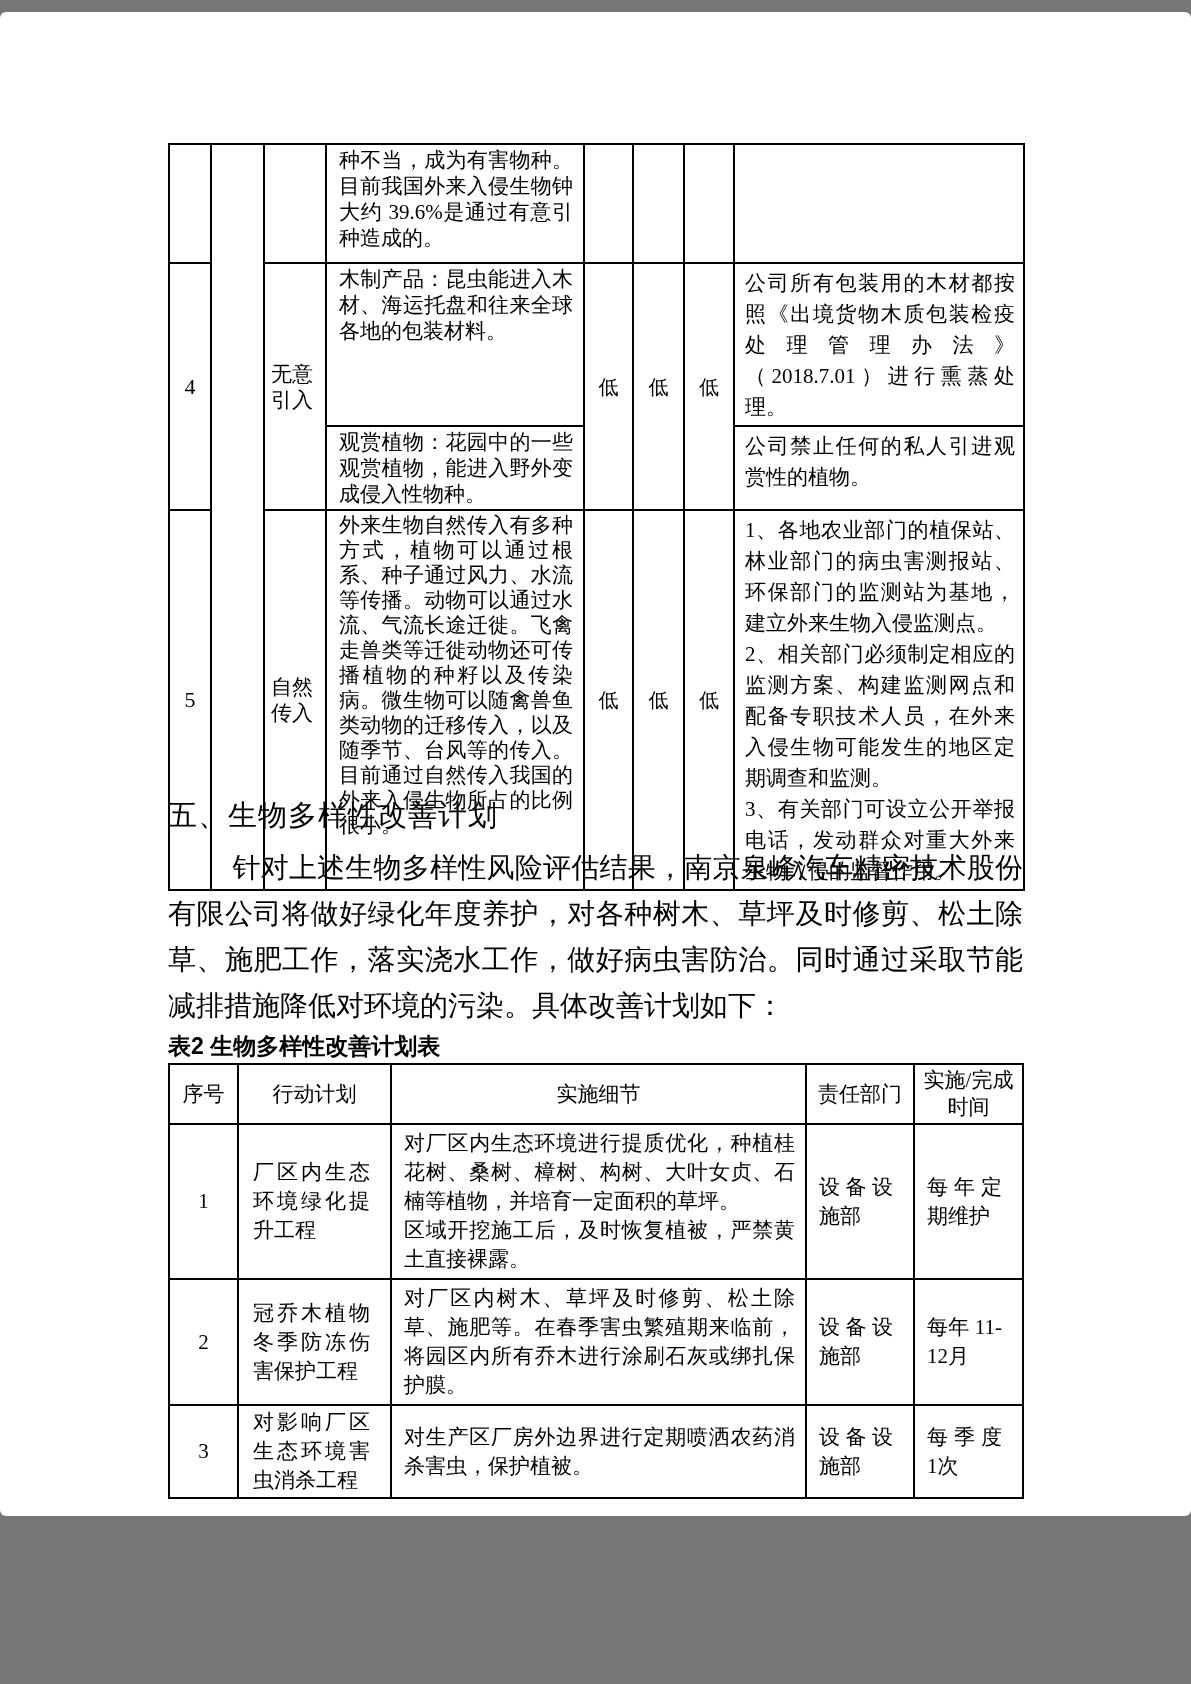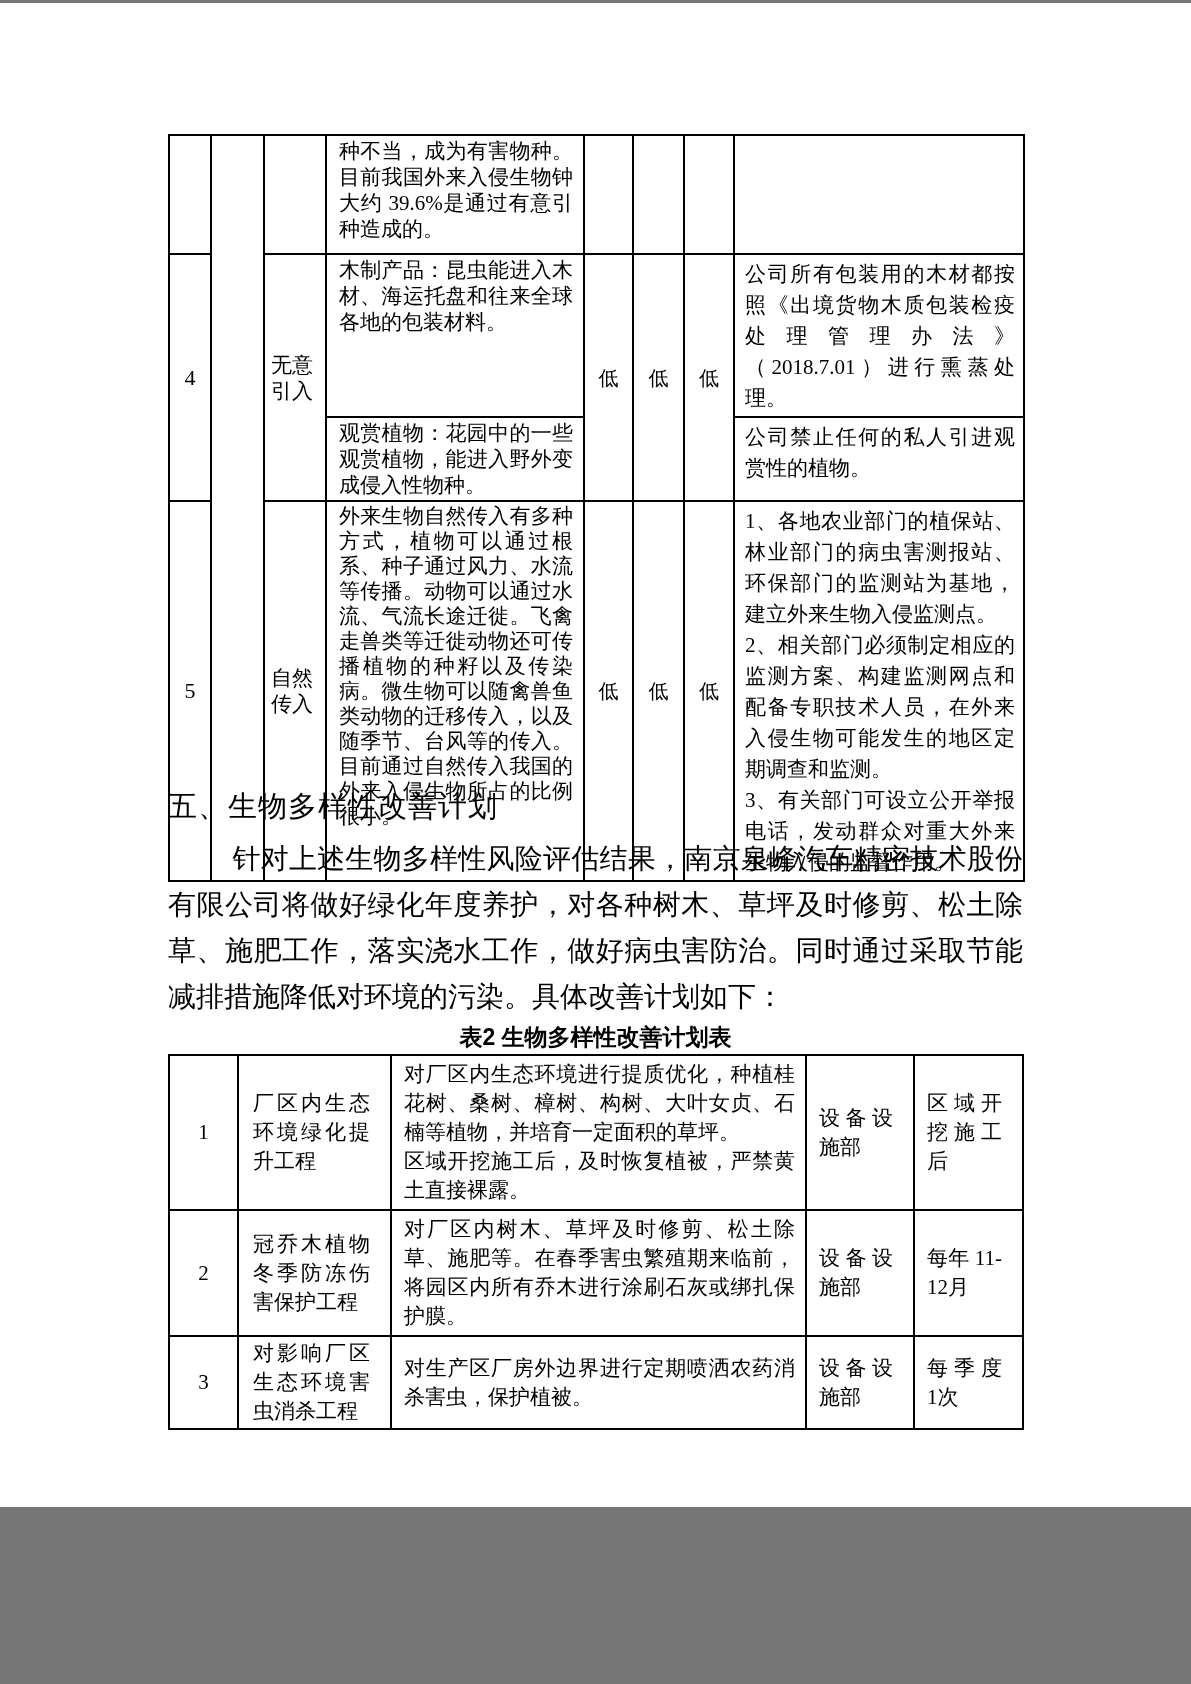--- a/index.html
+++ b/index.html
@@ -1,24 +1,25 @@
 <!DOCTYPE html>
 <html><head>
 <meta charset="utf-8">
 <style>
   * { margin: 0; padding: 0; box-sizing: border-box; }
   html, body { background: #777; }
   .page {
     position: relative;
     width: 1191px;
     height: 1504px;
-    margin: 3px auto;
+    margin: 12px auto;
     background: #ffffff;
     font-family: "Liberation Serif", "DejaVu Serif", serif;
     color: #000;
+    border-radius: 6px;
   }
   
   table.t1 {
     position: absolute;
     top: 131px; left: 168px;
     width: 855px;
     border-collapse: collapse;
     table-layout: fixed;
     font-size: 21px;
     line-height: 26px;
@@ -60,21 +61,21 @@
     font-size: 28px;
     line-height: 46px;
     text-align: justify;
     text-indent: 2.3em;
   }
   
   .t2-caption {
     position: absolute;
     top: 1019px; left: 168px;
     width: 855px;
-    text-align: center;
+    text-align: left;
     font-size: 23px;
     font-weight: bold;
     font-family: "Liberation Sans", "DejaVu Sans", sans-serif;
   }
   
   table.t2 {
     position: absolute;
     top: 1051px; left: 168px;
     width: 854px;
     border-collapse: collapse;
@@ -181,27 +182,34 @@
 
   <table class="t2">
     <colgroup>
       <col style="width:69px">
         <col style="width:153px">
         <col style="width:415px">
       <col style="width:108px">
         <col style="width:109px">
     </colgroup>
     <tbody>
+        <tr style="height:60px">
+      <th>序号</th>
+      <th>行动计划</th>
+      <th>实施细节</th>
+      <th>责任部门</th>
+      <th>实施/完成时间</th>
+    </tr>
     <tr style="height:144px">
       <td class="p-no">1</td>
       <td class="p-action">厂区内生态环境绿化提升工程</td>
       <td class="p-details" style="vertical-align:top">对厂区内生态环境进行提质优化，种植桂花树、桑树、樟树、构树、大叶女贞、石楠等植物，并培育一定面积的草坪。
 区域开挖施工后，及时恢复植被，严禁黄土直接裸露。</td>
       <td class="p-dept">设备设施部</td>
-      <td class="p-time">区域开挖施工后</td>
+      <td class="p-time">每年定期维护</td>
     </tr>
     <tr style="height:88px">
       <td class="p-no">2</td>
       <td class="p-action">冠乔木植物冬季防冻伤害保护工程</td>
       <td class="p-details">对厂区内树木、草坪及时修剪、松土除草、施肥等。在春季害虫繁殖期来临前，将园区内所有乔木进行涂刷石灰或绑扎保护膜。</td>
       <td class="p-dept">设备设施部</td>
       <td class="p-time">每年 11-12月</td>
     </tr>
     <tr style="height:83px">
       <td class="p-no">3</td>

